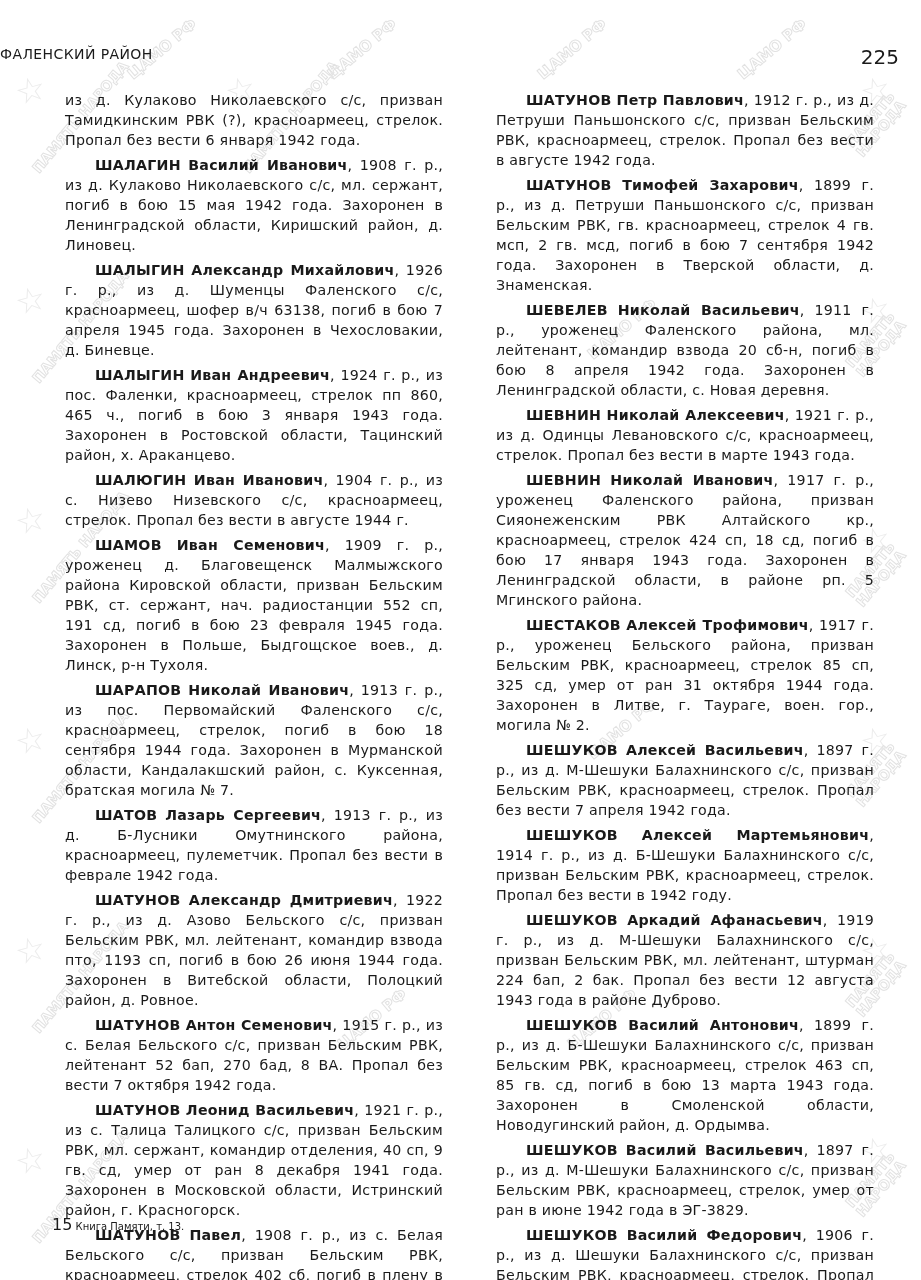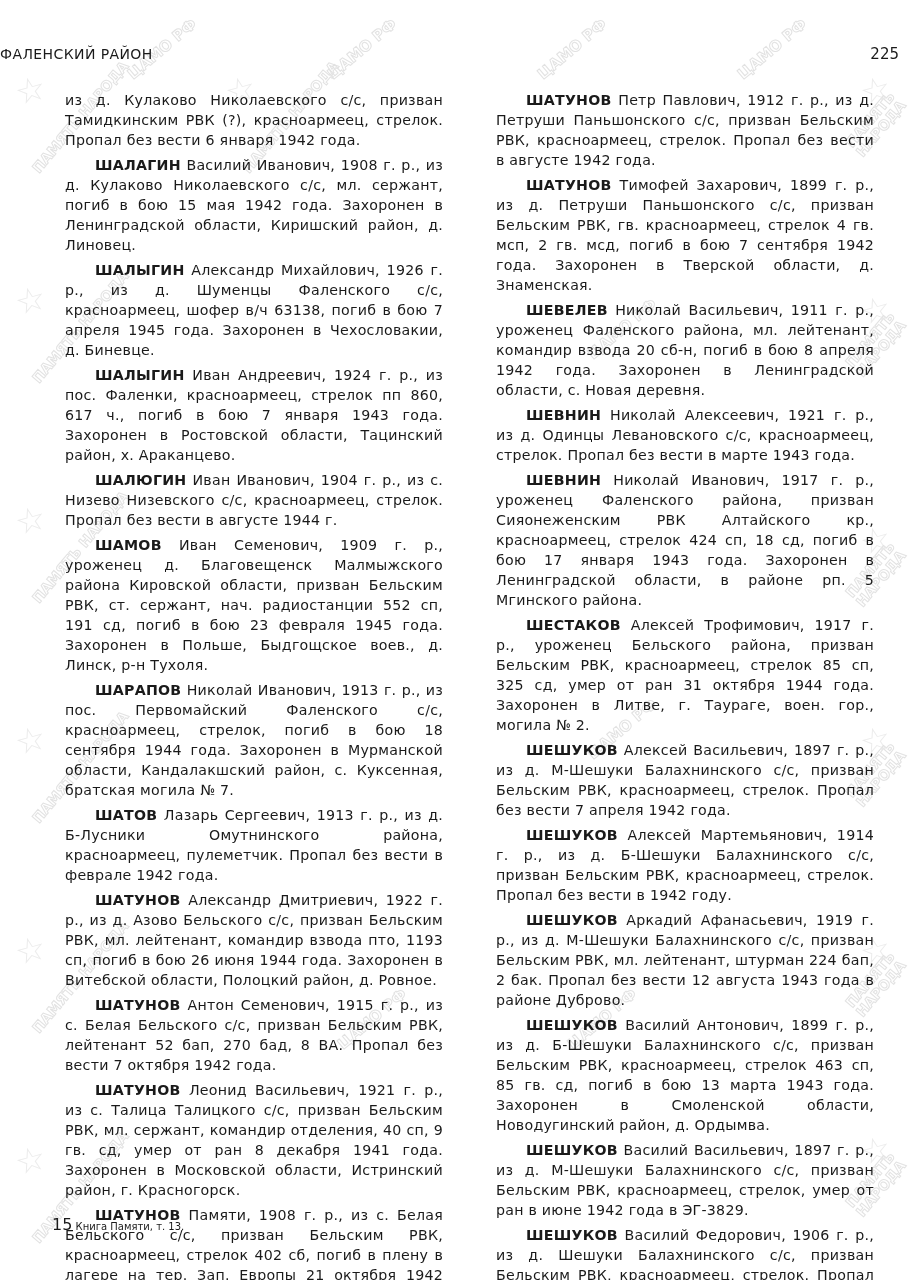--- a/index.html
+++ b/index.html
@@ -19,31 +19,31 @@
     color: transparent; -webkit-text-stroke: 1px #e2e2e2; font-size: 14px; line-height: 14px;
     transform: rotate(-50deg); text-align: center;
   }
   .header {
     position: absolute; top: 46px; left: 0; width: 921px; height: 20px; z-index: 1;
   }
   .running-title {
     position: absolute; left: 0; right: 0; text-align: left; font-size: 14px;
     letter-spacing: 0.4px; top: 0;
   }
-  .page-number { position: absolute; right: 22px; top: -1px; font-size: 15px; }
+  .page-number { position: absolute; right: 22px; top: -1px; font-size: 20px; }
   .column {
     position: absolute; top: 90px; width: 386px; z-index: 1;
     font-size: 14.2px; line-height: 20px; text-align: justify; letter-spacing: 0.25px;
   }
   .col-left { left: 57px; }
   .col-right { left: 488px; }
   .entry { margin: 0 0 5px 8px; text-indent: 30px; hyphens: manual; }
   .entry.cont { text-indent: 0; }
   .surname { font-weight: bold; }
-  .given { font-weight: normal; }
+  .given { font-weight: bold; }
   .footer-sig {
     position: absolute; left: 52px; top: 1215px; font-size: 10px; z-index: 1;
   }
   .footer-sig .sig-num { font-size: 16px; font-weight: normal; }
 </style>
 </head>
 <body>
 
 <div class="watermarks">
   <span class="wm-text" style="left:120px;top:40px;">ЦАМО РФ</span>
@@ -84,29 +84,29 @@
 
 <div class="header">
   <div class="running-title">ФАЛЕНСКИЙ РАЙОН</div>
   <div class="page-number">225</div>
 </div>
 
 <div class="column col-left">
   <p class="entry cont"><span>из д. Кулаково Николаевского с/с, призван Тамидкинским РВК (?), красноармеец, стрелок. Пропал без вести 6 января 1942 года.</span></p>
   <p class="entry"><span class="surname">ШАЛАГИН</span> <span class="given">Василий Иванович</span><span>, 1908 г. р., из д. Кулаково Николаевского с/с, мл. сержант, погиб в бою 15 мая 1942 года. Захоронен в Ленинградской области, Киришский район, д. Линовец.</span></p>
   <p class="entry"><span class="surname">ШАЛЫГИН</span> <span class="given">Александр Михайлович</span><span>, 1926 г. р., из д. Шуменцы Фаленского с/с, красноармеец, шофер в/ч 63138, погиб в бою 7 апреля 1945 года. Захоронен в Чехословакии, д. Биневце.</span></p>
-  <p class="entry"><span class="surname">ШАЛЫГИН</span> <span class="given">Иван Андреевич</span><span>, 1924 г. р., из пос. Фаленки, красноармеец, стрелок пп 860, 617 ч., погиб в бою 7 января 1943 года. Захоронен в Ростовской области, Тацинский район, х. Араканцево.</span></p>
+  <p class="entry"><span class="surname">ШАЛЫГИН</span> <span class="given">Иван Андреевич</span><span>, 1924 г. р., из пос. Фаленки, красноармеец, стрелок пп 860, 465 ч., погиб в бою 3 января 1943 года. Захоронен в Ростовской области, Тацинский район, х. Араканцево.</span></p>
   <p class="entry"><span class="surname">ШАЛЮГИН</span> <span class="given">Иван Иванович</span><span>, 1904 г. р., из с. Низево Низевского с/с, красноармеец, стрелок. Пропал без вести в августе 1944 г.</span></p>
   <p class="entry"><span class="surname">ШАМОВ</span> <span class="given">Иван Семенович</span><span>, 1909 г. р., уроженец д. Благовещенск Малмыжского района Кировской области, призван Бельским РВК, ст. сержант, нач. радиостанции 552 сп, 191 сд, погиб в бою 23 февраля 1945 года. Захоронен в Польше, Быдгощское воев., д. Линск, р-н Тухоля.</span></p>
   <p class="entry"><span class="surname">ШАРАПОВ</span> <span class="given">Николай Иванович</span><span>, 1913 г. р., из пос. Первомайский Фаленского с/с, красноармеец, стрелок, погиб в бою 18 сентября 1944 года. Захоронен в Мурманской области, Кандалакшский район, с. Куксенная, братская могила № 7.</span></p>
   <p class="entry"><span class="surname">ШАТОВ</span> <span class="given">Лазарь Сергеевич</span><span>, 1913 г. р., из д. Б-Лусники Омутнинского района, красноармеец, пулеметчик. Пропал без вести в феврале 1942 года.</span></p>
   <p class="entry"><span class="surname">ШАТУНОВ</span> <span class="given">Александр Дмитриевич</span><span>, 1922 г. р., из д. Азово Бельского с/с, призван Бельским РВК, мл. лейтенант, командир взвода пто, 1193 сп, погиб в бою 26 июня 1944 года. Захоронен в Витебской области, Полоцкий район, д. Ровное.</span></p>
   <p class="entry"><span class="surname">ШАТУНОВ</span> <span class="given">Антон Семенович</span><span>, 1915 г. р., из с. Белая Бельского с/с, призван Бельским РВК, лейтенант 52 бап, 270 бад, 8 ВА. Пропал без вести 7 октября 1942 года.</span></p>
   <p class="entry"><span class="surname">ШАТУНОВ</span> <span class="given">Леонид Васильевич</span><span>, 1921 г. р., из с. Талица Талицкого с/с, призван Бельским РВК, мл. сержант, командир отделения, 40 сп, 9 гв. сд, умер от ран 8 декабря 1941 года. Захоронен в Московской области, Истринский район, г. Красногорск.</span></p>
-  <p class="entry"><span class="surname">ШАТУНОВ</span> <span class="given">Памяти</span><span>, 1908 г. р., из с. Белая Бельского с/с, призван Бельским РВК, красноармеец, стрелок 402 сб, погиб в плену в лагере на тер. Зап. Европы 21 октября 1942 года.</span></p>
+  <p class="entry"><span class="surname">ШАТУНОВ</span> <span class="given">Павел</span><span>, 1908 г. р., из с. Белая Бельского с/с, призван Бельским РВК, красноармеец, стрелок 402 сб, погиб в плену в лагере на тер. Зап. Европы 21 октября 1942 года.</span></p>
 </div>
 
 <div class="column col-right">
   <p class="entry"><span class="surname">ШАТУНОВ</span> <span class="given">Петр Павлович</span><span>, 1912 г. р., из д. Петруши Паньшонского с/с, призван Бельским РВК, красноармеец, стрелок. Пропал без вести в августе 1942 года.</span></p>
   <p class="entry"><span class="surname">ШАТУНОВ</span> <span class="given">Тимофей Захарович</span><span>, 1899 г. р., из д. Петруши Паньшонского с/с, призван Бельским РВК, гв. красноармеец, стрелок 4 гв. мсп, 2 гв. мсд, погиб в бою 7 сентября 1942 года. Захоронен в Тверской области, д. Знаменская.</span></p>
   <p class="entry"><span class="surname">ШЕВЕЛЕВ</span> <span class="given">Николай Васильевич</span><span>, 1911 г. р., уроженец Фаленского района, мл. лейтенант, командир взвода 20 сб-н, погиб в бою 8 апреля 1942 года. Захоронен в Ленинградской области, с. Новая деревня.</span></p>
   <p class="entry"><span class="surname">ШЕВНИН</span> <span class="given">Николай Алексеевич</span><span>, 1921 г. р., из д. Одинцы Левановского с/с, красноармеец, стрелок. Пропал без вести в марте 1943 года.</span></p>
   <p class="entry"><span class="surname">ШЕВНИН</span> <span class="given">Николай Иванович</span><span>, 1917 г. р., уроженец Фаленского района, призван Сияонеженским РВК Алтайского кр., красноармеец, стрелок 424 сп, 18 сд, погиб в бою 17 января 1943 года. Захоронен в Ленинградской области, в районе рп. 5 Мгинского района.</span></p>
   <p class="entry"><span class="surname">ШЕСТАКОВ</span> <span class="given">Алексей Трофимович</span><span>, 1917 г. р., уроженец Бельского района, призван Бельским РВК, красноармеец, стрелок 85 сп, 325 сд, умер от ран 31 октября 1944 года. Захоронен в Литве, г. Таураге, воен. гор., могила № 2.</span></p>
   <p class="entry"><span class="surname">ШЕШУКОВ</span> <span class="given">Алексей Васильевич</span><span>, 1897 г. р., из д. М-Шешуки Балахнинского с/с, призван Бельским РВК, красноармеец, стрелок. Пропал без вести 7 апреля 1942 года.</span></p>

